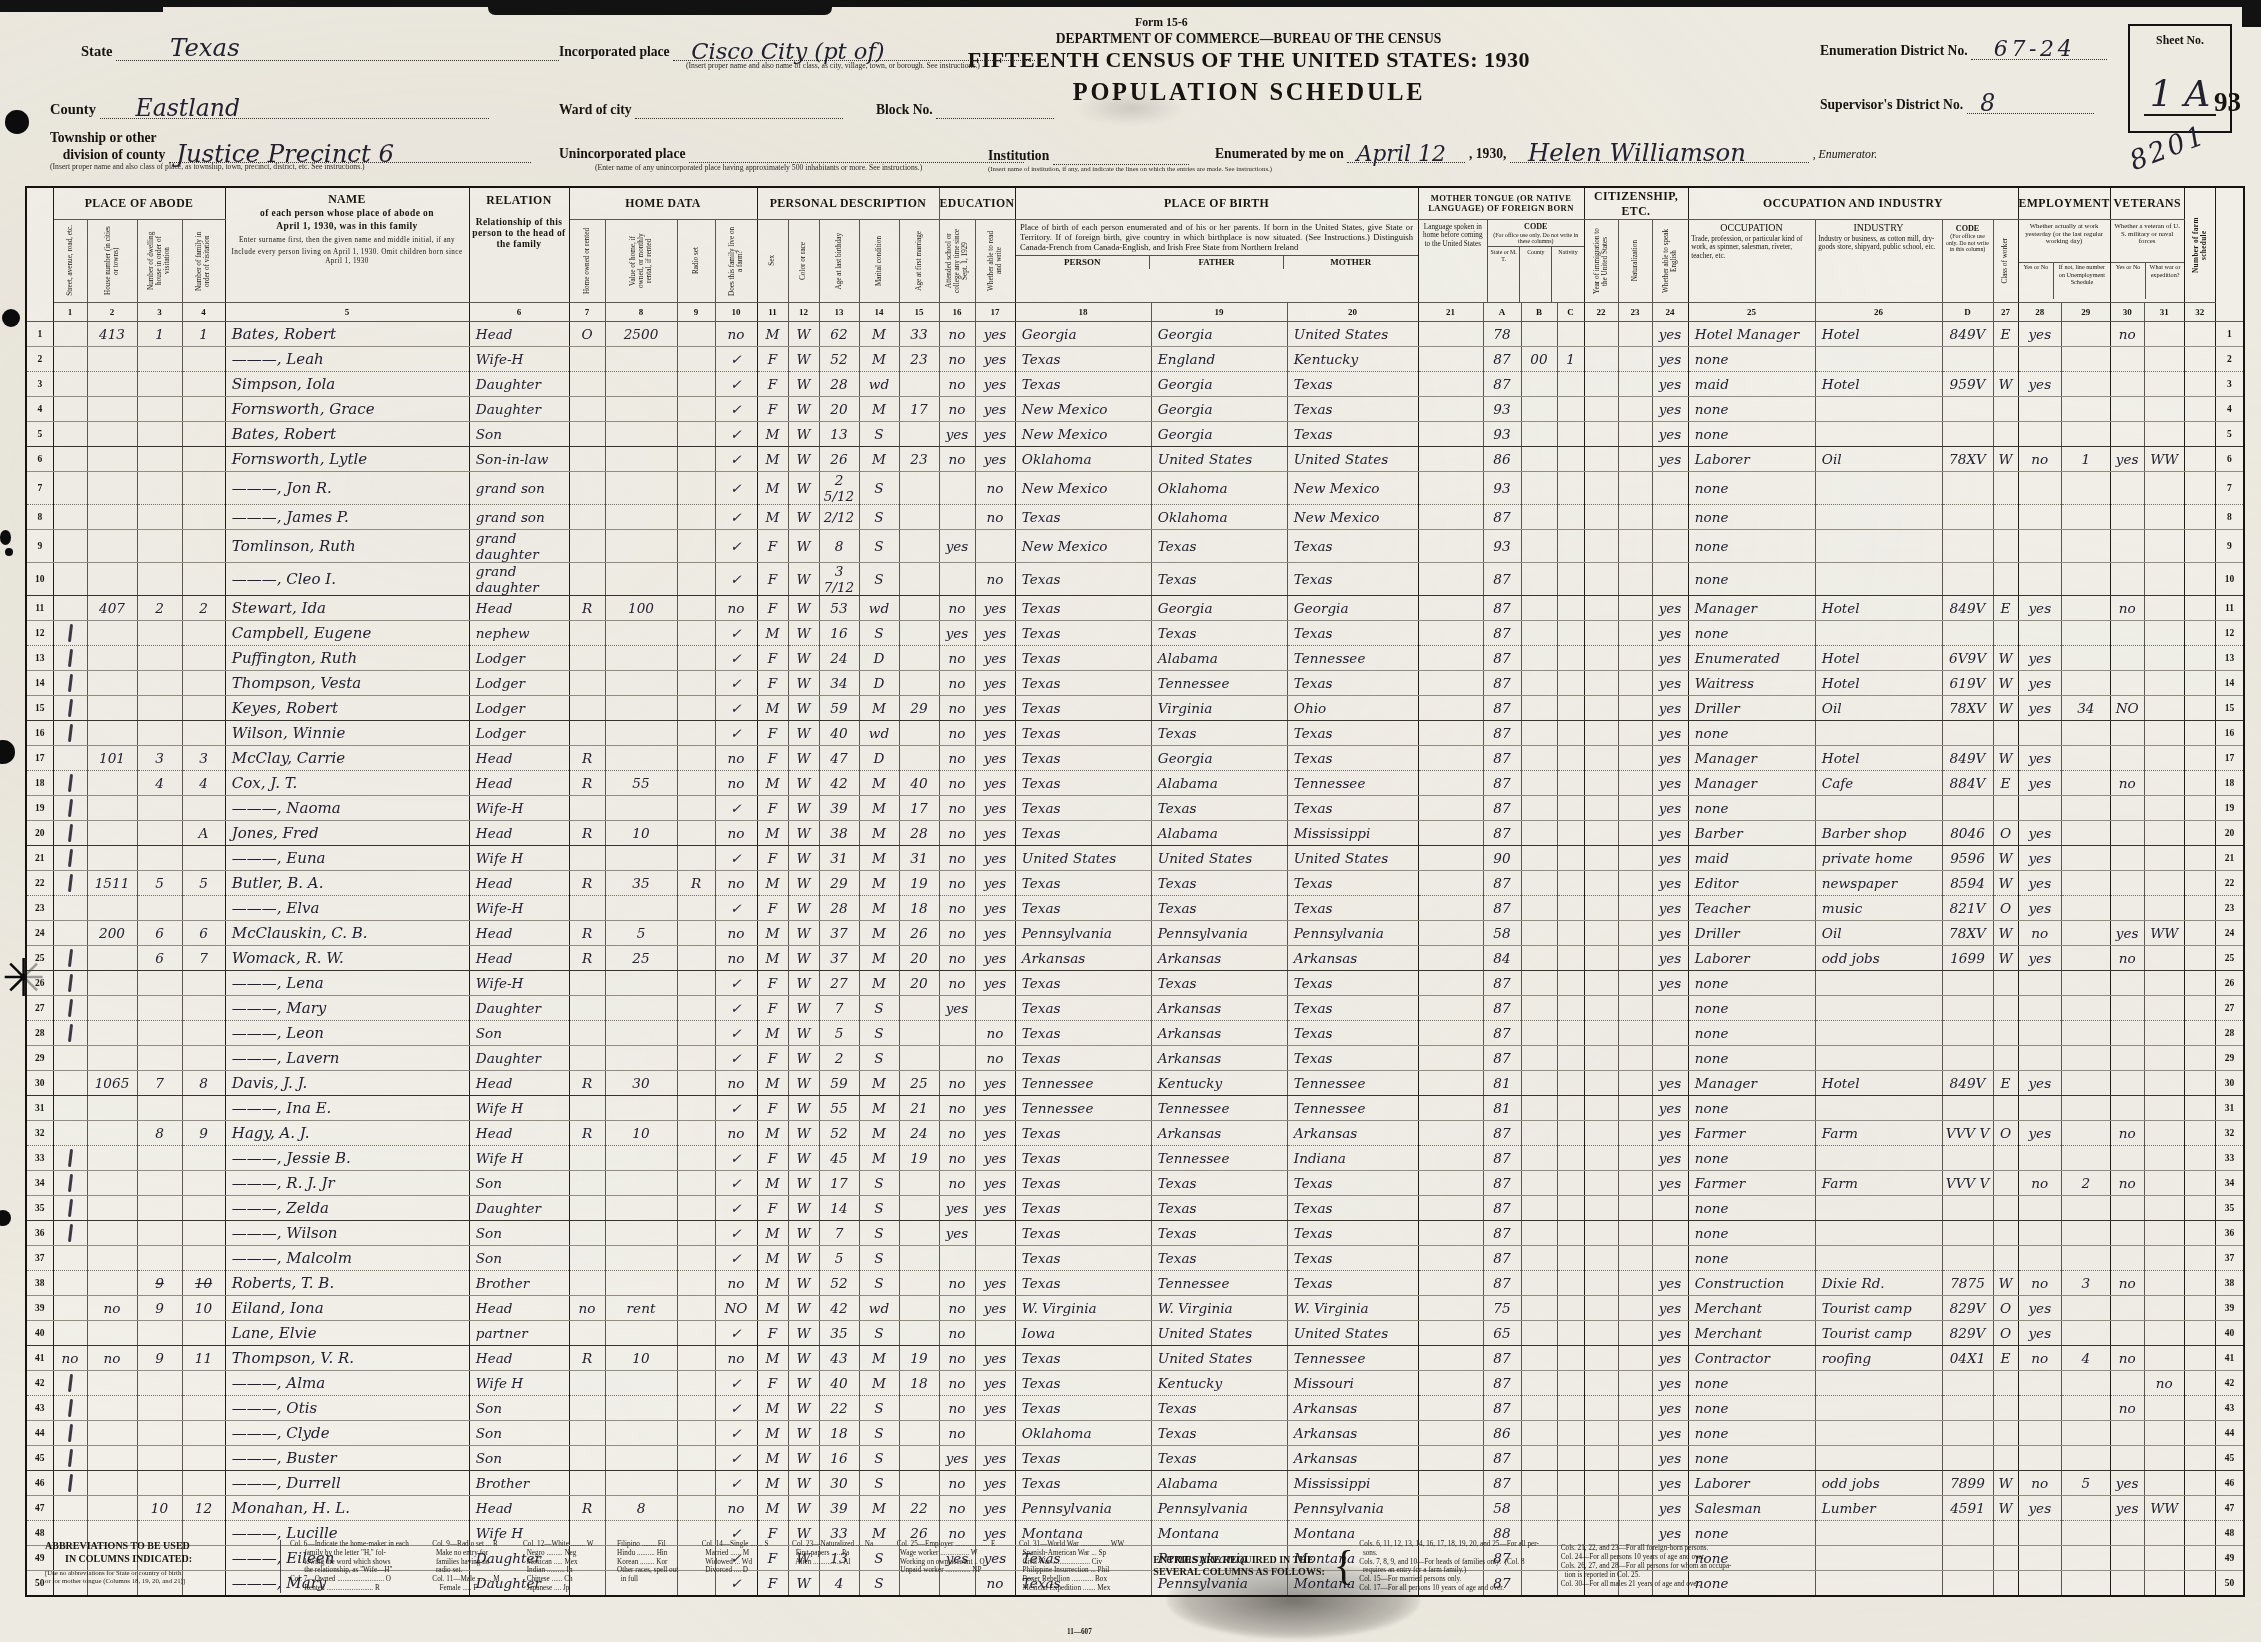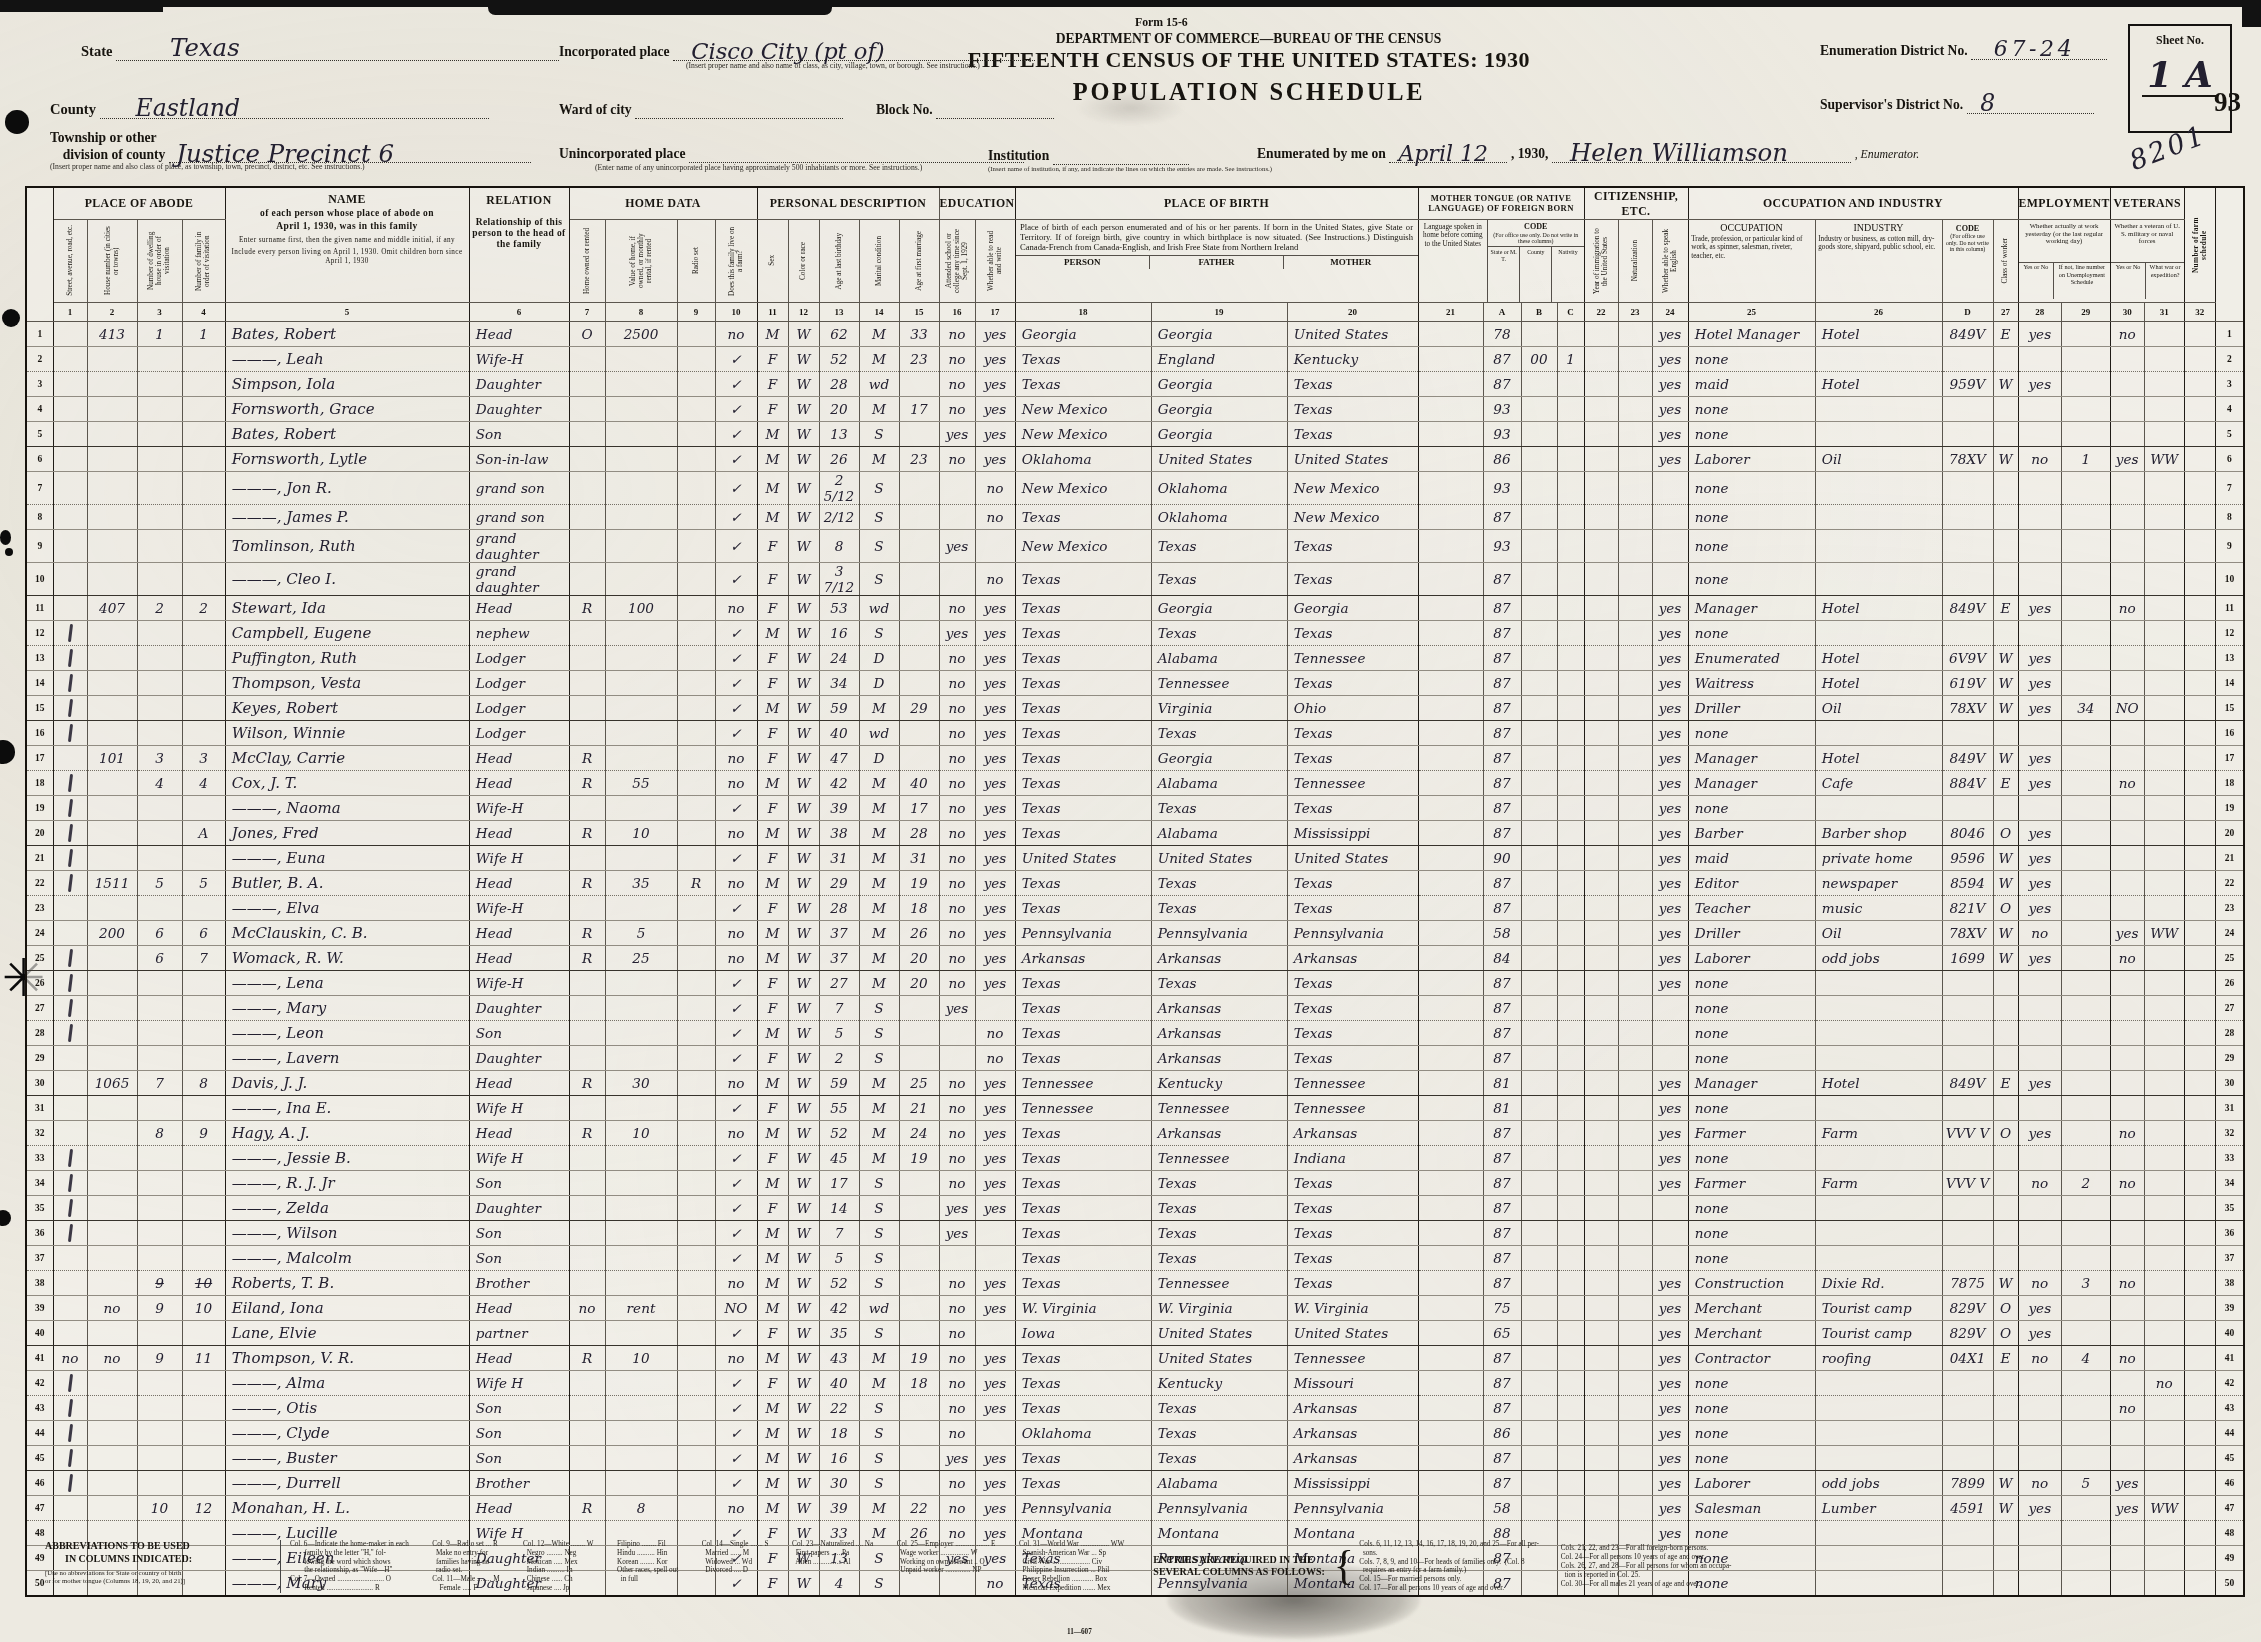--- a/index.html
+++ b/index.html
@@ -162,35 +162,35 @@
   <span class="dot" style="width:335px;">&nbsp;</span>
   <div class="note" style="margin-left:36px;">(Enter name of any unincorporated place having approximately 500 inhabitants or more.   See instructions.)</div>
 </div>
 
 <div class="abs" style="left:988px;top:147px;">
   <span class="b" style="font-size:13.6px;">Institution</span>
   <span class="dot" style="width:136px;">&nbsp;</span>
   <div class="note" style="font-size:6.8px;">(Insert name of institution, if any, and indicate the lines on which the entries are made.   See instructions.)</div>
 </div>
 
-<div class="abs" style="left:1257px;top:145px;white-space:nowrap;">
+<div class="abs" style="left:1215px;top:145px;white-space:nowrap;">
   <span class="b" style="font-size:13.6px;">Enumerated by me on</span>
   <span class="dot" style="width:118px;position:relative;">
     <span class="hw" style="position:absolute;left:9px;bottom:-3.6px;font-size:22px;">April 12</span>&nbsp;
   </span>
   <span class="b" style="font-size:13.6px;">, 1930,</span>
   <span class="dot" style="width:299px;position:relative;">
     <span class="hw" style="position:absolute;left:18px;bottom:-5.4px;font-size:24.4px;">Helen Williamson</span>&nbsp;
   </span>
   <span style="font-size:11.8px;font-style:italic;">, Enumerator.</span>
 </div>
 
 <div class="sheetbox" style="left:2128px;top:23.5px;width:100px;height:105px;">
   <div class="b" style="font-size:11.8px;margin-top:7.2px;">Sheet No.</div>
-  <div class="hw" style="font-size:36px;margin-top:5px;border-bottom:2.7px solid #1a1712;display:inline-block;padding:0 5.4px;font-weight:bold;">1 A</div>
+  <div class="hw" style="font-size:36px;margin-top:25px;border-bottom:2.7px solid #1a1712;display:inline-block;padding:0 5.4px;">1 A</div>
 </div>
 <div class="abs b" style="left:2214px;top:87px;font-size:27px;">93</div>
 <div class="abs hw" style="left:2128px;top:132px;font-size:27px;transform:rotate(-21deg);letter-spacing:2.7px;">8201</div>
 
 <table class="census">
   <colgroup id="cg">
       <col style="width: 27px;">
       <col style="width: 34px;">
       <col style="width: 50px;">
       <col style="width: 45px;">

